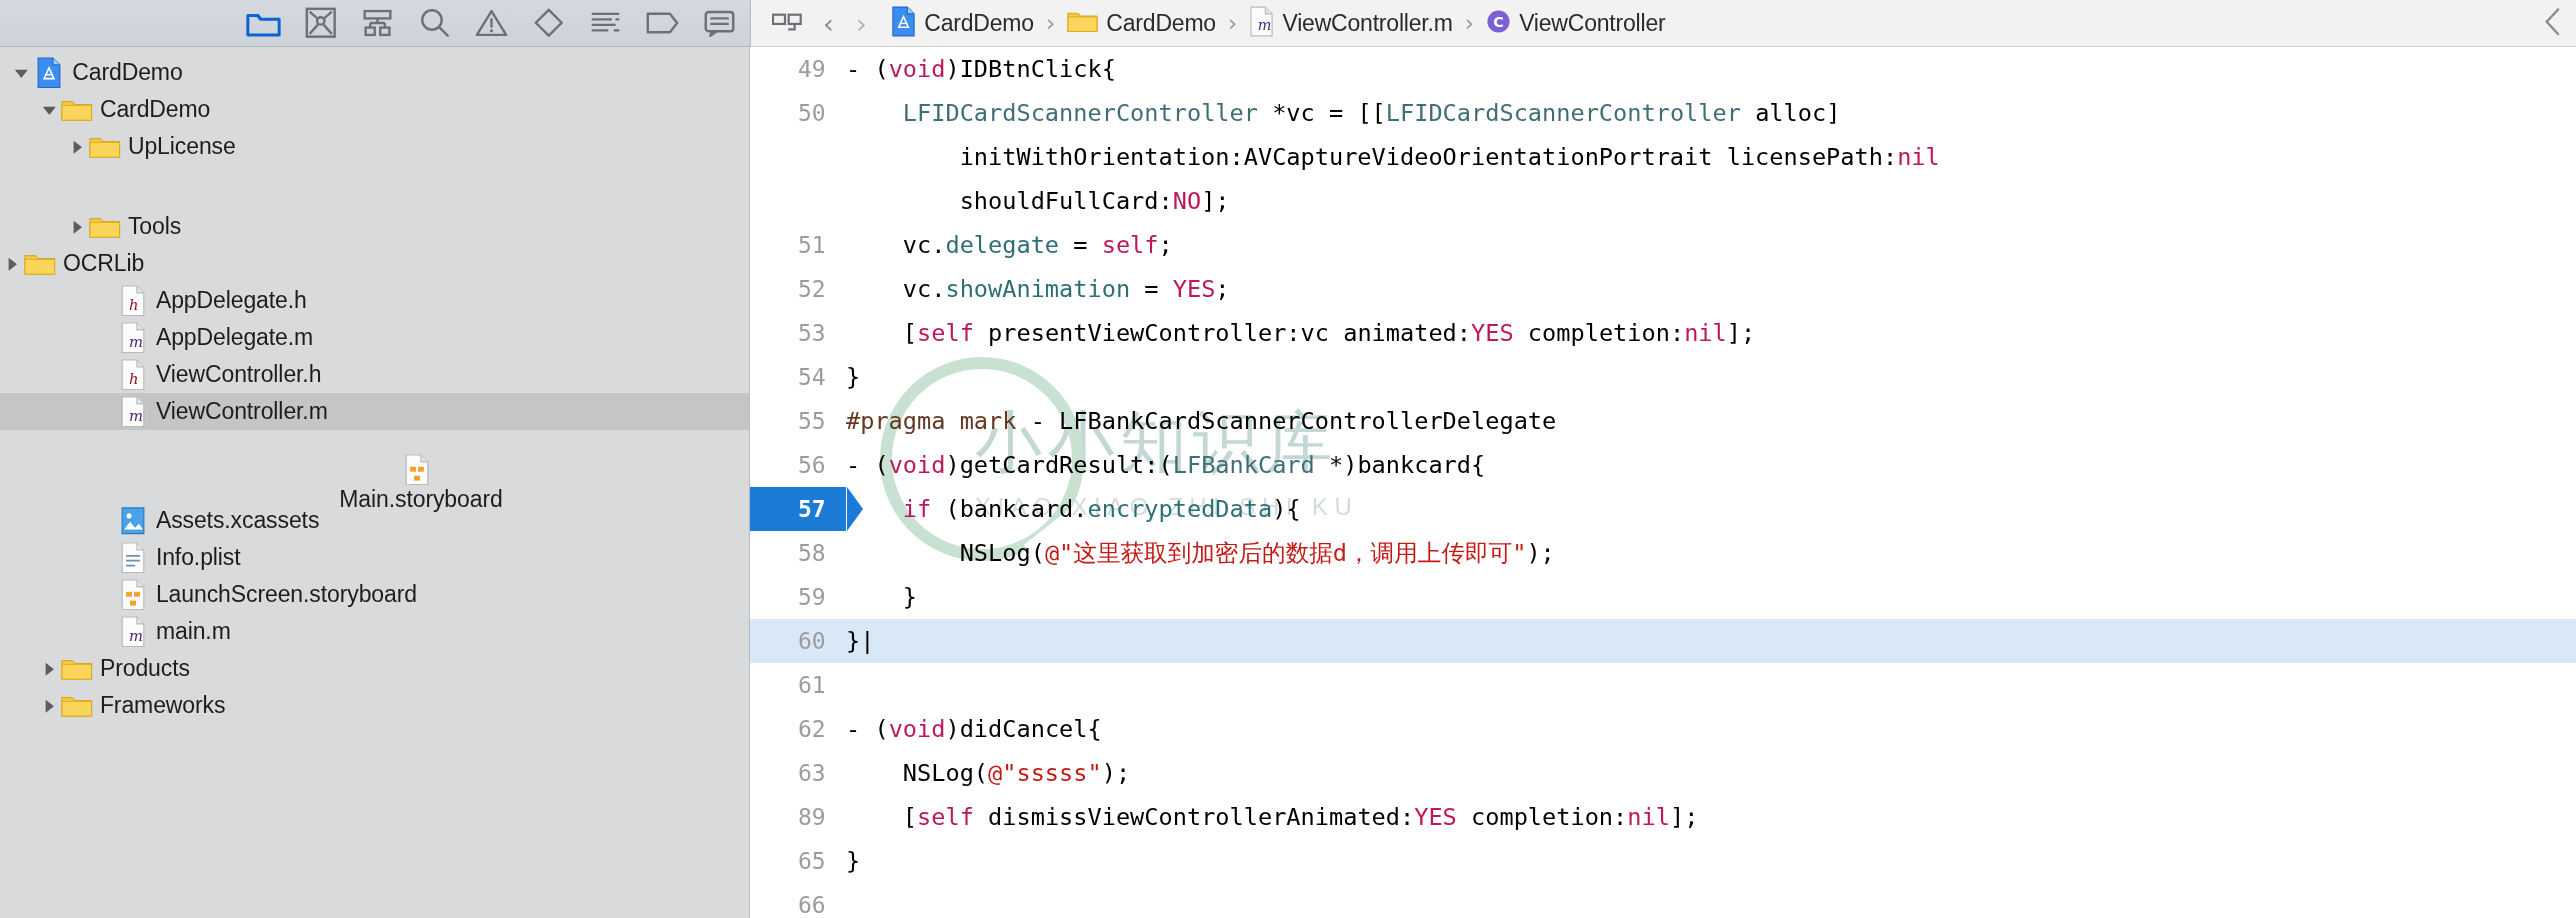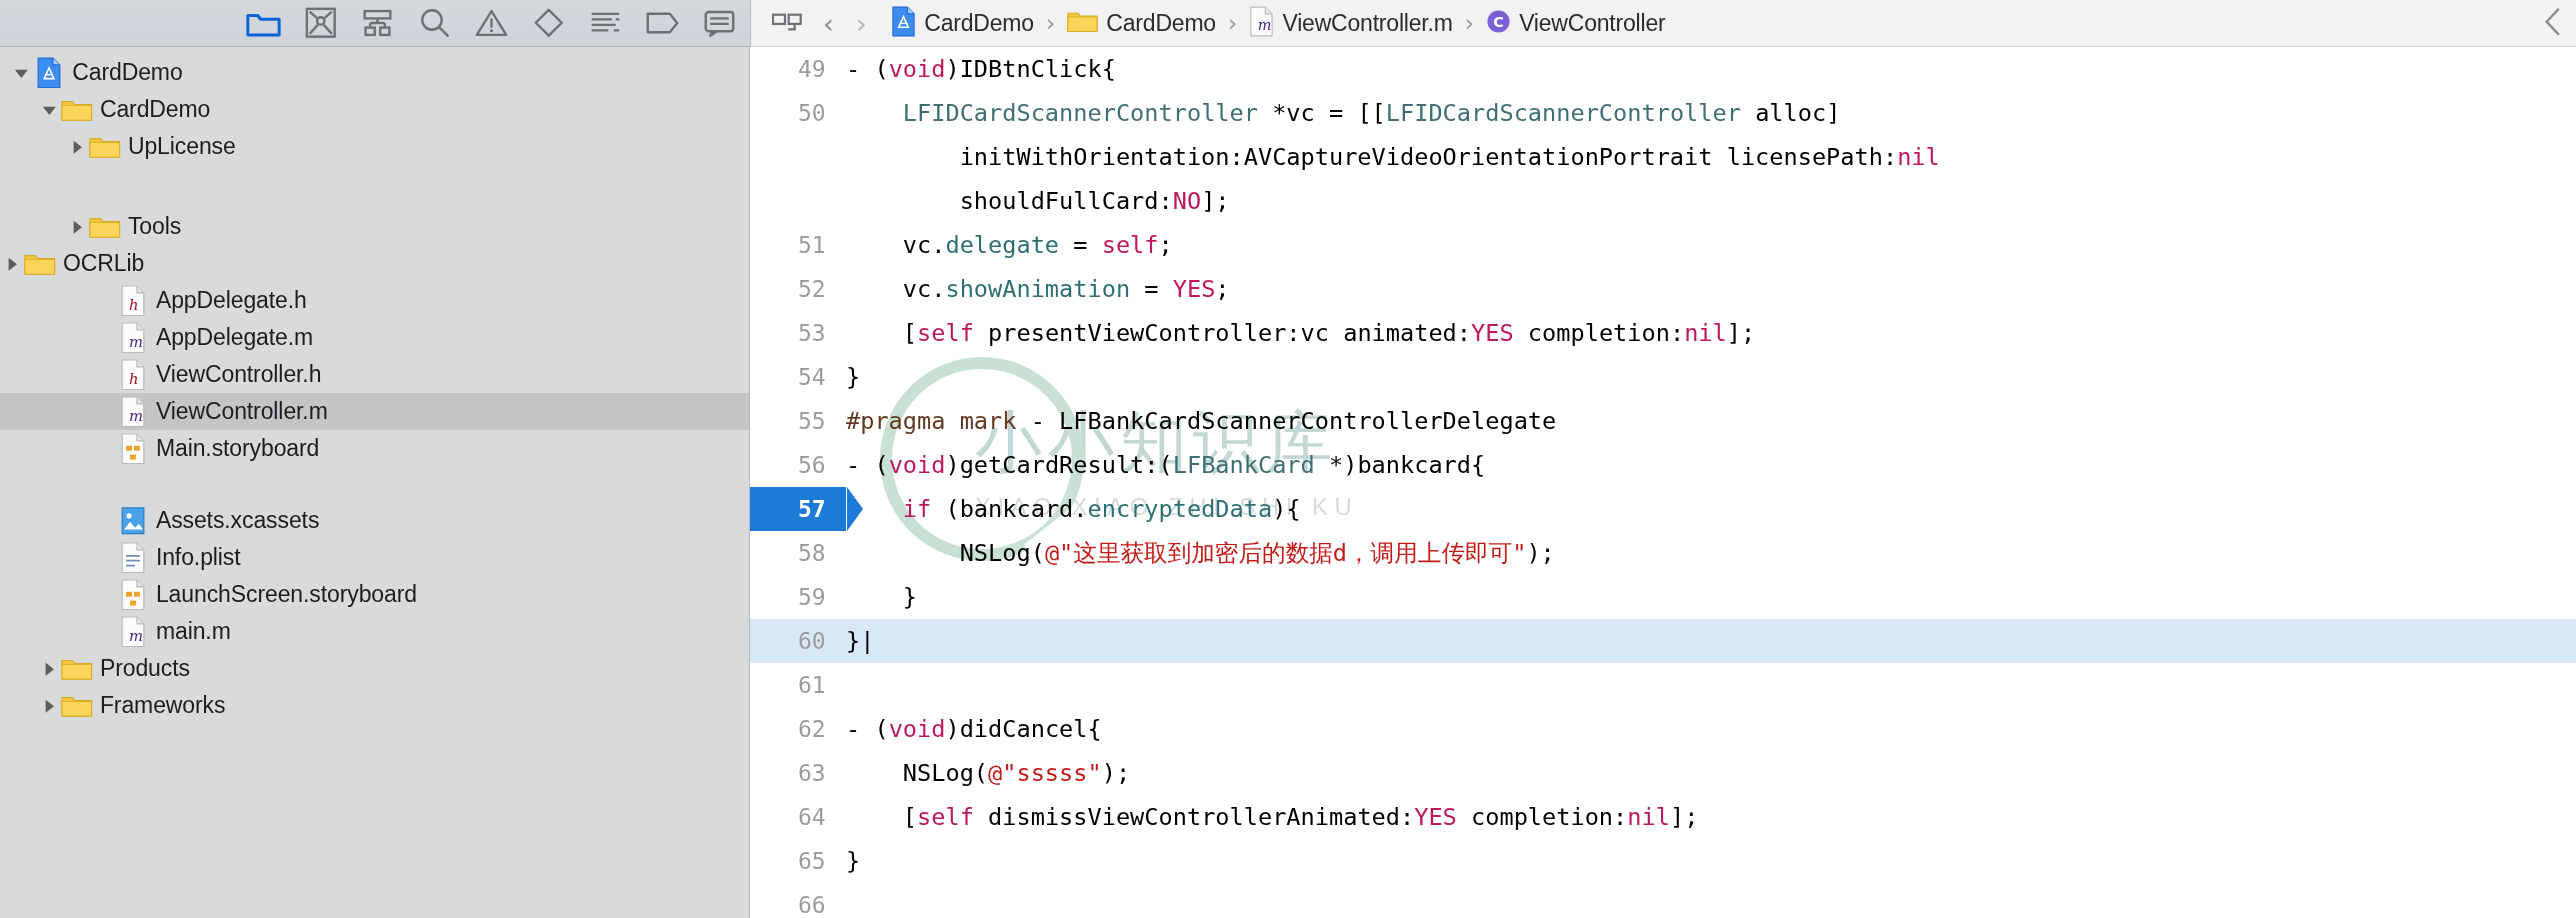--- a/index.html
+++ b/index.html
@@ -372,21 +372,21 @@
           <span class="tw"></span>
           <span class="ic">
             <svg width="26" height="31.5" viewBox="0 0 26 32" style="font-size:25px">
        <path d="M2 1 h15 l7 7 v23 H2 Z" fill="#fcfcfc" stroke="#b9b9b9" stroke-width="1.2"></path>
        <path d="M17 1 v7 h7" fill="#e6e6e6" stroke="#b9b9b9" stroke-width="1.2"></path>
        <text x="9" y="25" font-family="DejaVu Serif, serif" font-size="15" font-style="italic" fill="#4b247c">m</text>
      </svg>
           </span>
           <span>ViewController.m</span>
         </div>
-        <div class="row" style="padding-left: 93px;">
+        <div class="row" style="padding-left: 93px; flex-direction: column;">
           <span class="tw"></span>
           <span class="ic">
             <svg width="26" height="31.5" viewBox="0 0 26 32">
         <path d="M2 1 h15 l7 7 v23 H2 Z" fill="#fcfcfc" stroke="#b9b9b9" stroke-width="1.2"></path>
         <path d="M17 1 v7 h7" fill="#e6e6e6" stroke="#b9b9b9" stroke-width="1.2"></path>
         <rect x="6" y="13" width="6" height="5" fill="#f0a32a"></rect>
         <rect x="14" y="13" width="6" height="5" fill="#f0a32a"></rect>
         <rect x="10" y="22" width="6" height="5" fill="#f0a32a"></rect>
             </svg>
           </span>
@@ -541,21 +541,21 @@
           </div>
           <div class="cline">
             <div class="gutter">62</div>
             <div class="ctext"><span>- (</span><span class="kw">void</span><span>)didCancel{</span></div>
           </div>
           <div class="cline">
             <div class="gutter">63</div>
             <div class="ctext"><span>    NSLog(</span><span class="str">@"sssss"</span><span>);</span></div>
           </div>
           <div class="cline">
-            <div class="gutter">64</div>
+            <div class="gutter">89</div>
             <div class="ctext"><span>    [</span><span class="kw">self</span><span> dismissViewControllerAnimated:</span><span class="kw">YES</span><span> completion:</span><span class="kw">nil</span><span>];</span></div>
           </div>
           <div class="cline">
             <div class="gutter">65</div>
             <div class="ctext"><span>}</span></div>
           </div>
           <div class="cline">
             <div class="gutter">66</div>
             <div class="ctext"><span></span></div>
           </div>

